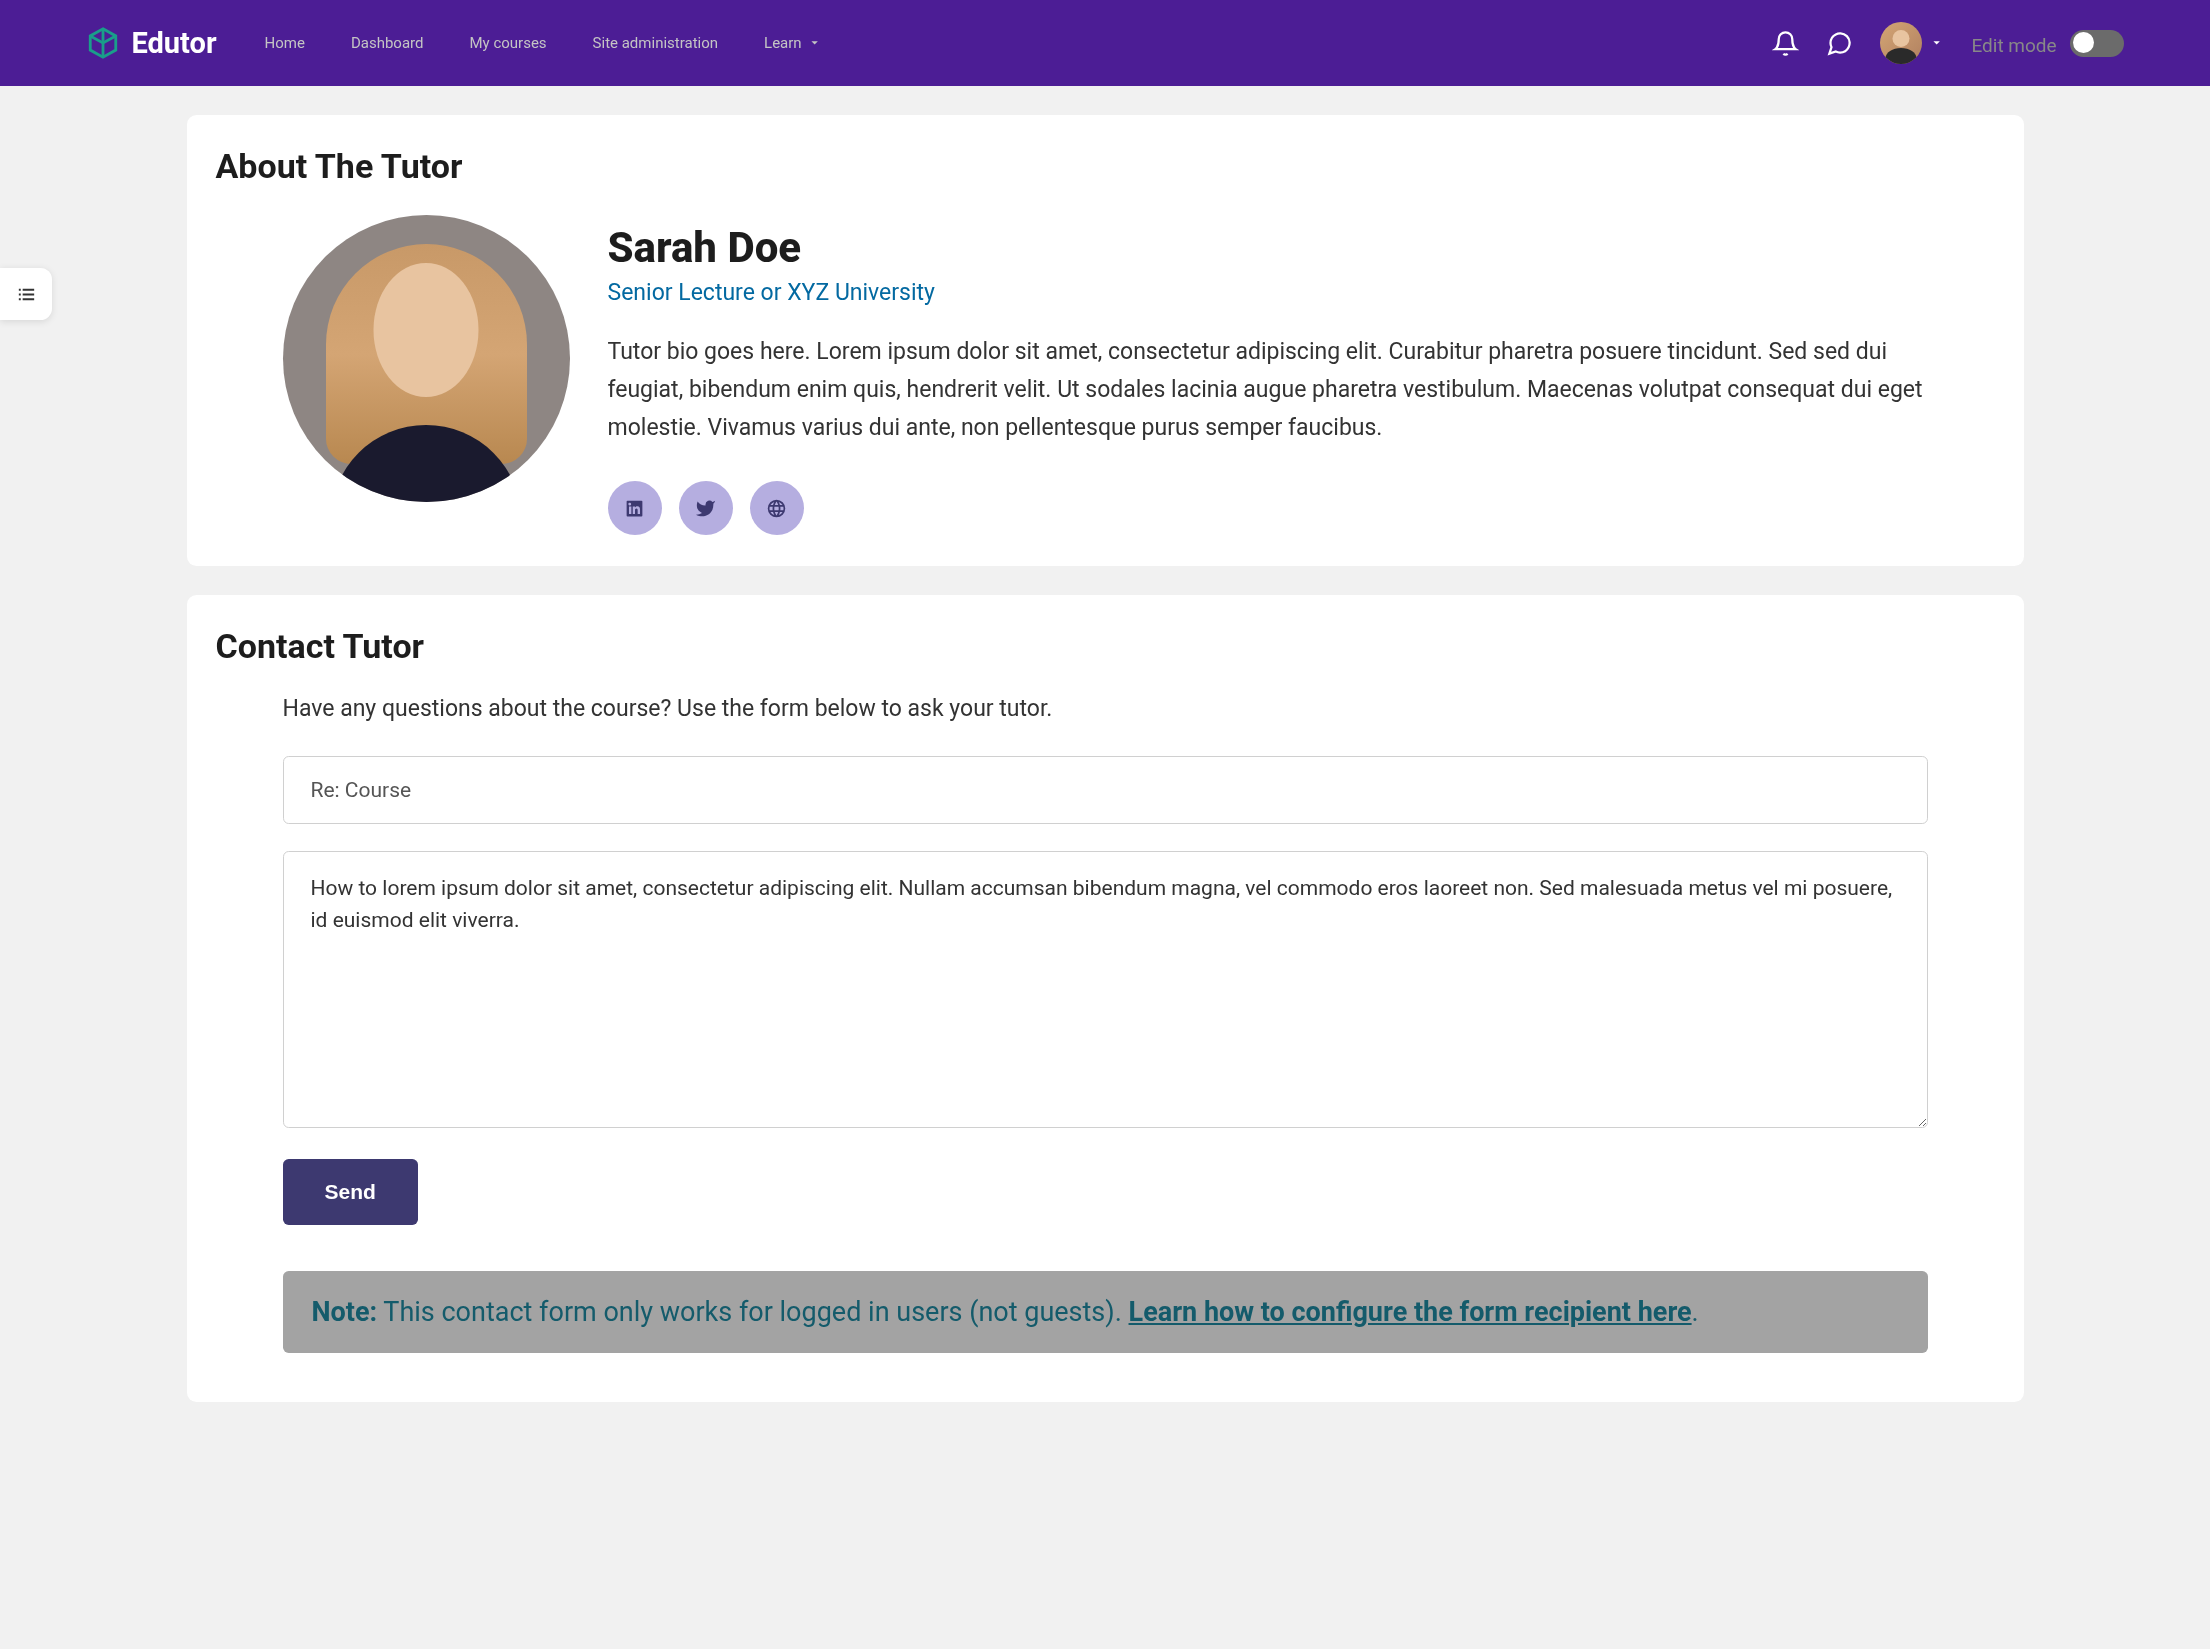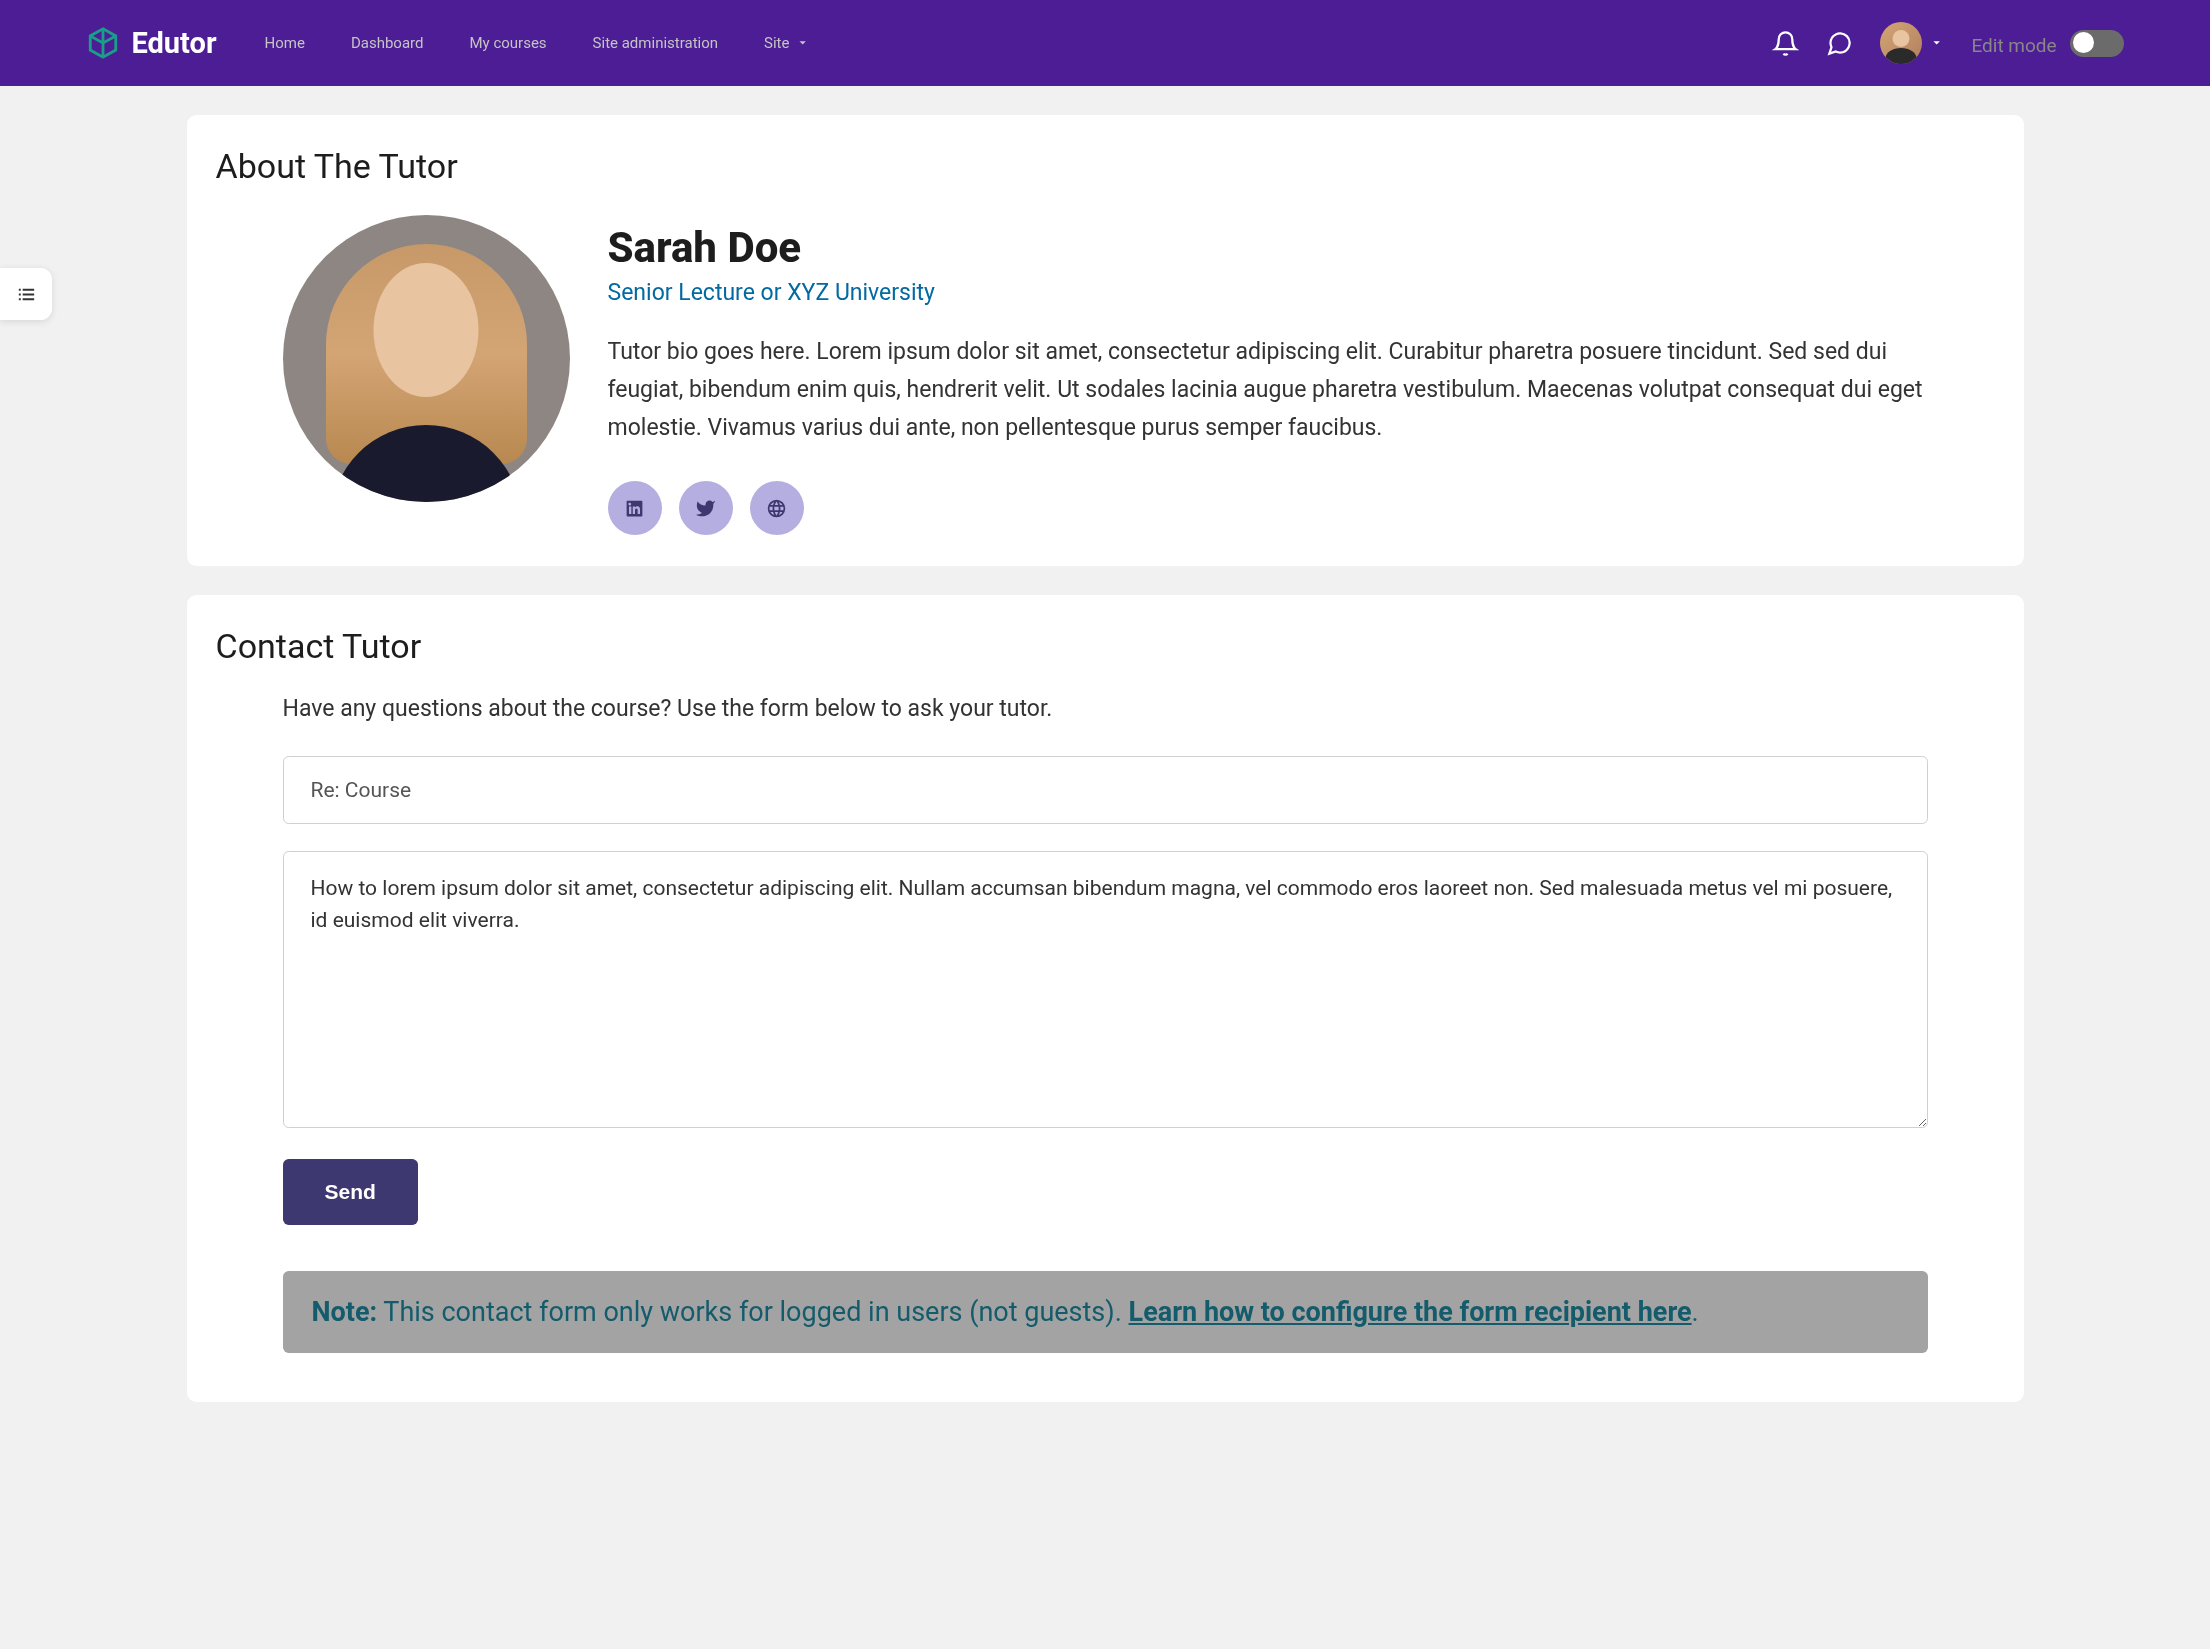--- a/index.html
+++ b/index.html
@@ -160,21 +160,21 @@
     
     .card {
       background: #fff;
       border-radius: 9.6px;
       padding: 31px 29px;
       margin-bottom: 29px;
     }
     
     .section-title {
       font-size: 34px;
-      font-weight: 400;
+      font-weight: 700;
       color: #1d1d1d;
       margin-bottom: 29px;
     }
     
     .tutor-section {
       display: flex;
       gap: 38px;
       padding: 0 67px;
       align-items: flex-start;
     }
@@ -343,21 +343,21 @@
       <path d="M3 7 L12 12 L21 7"></path>
     </svg>
     <span class="logo-text">Edutor</span>
   </div>
   <div class="nav-links">
     <div class="nav-link">Home</div>
     <div class="nav-link">Dashboard</div>
     <div class="nav-link">My courses</div>
     <div class="nav-link">Site administration</div>
     <div class="nav-link">
-      <span>Site</span>
+      <span>Learn</span>
       <svg width="15.3" height="15.3" viewBox="0 0 24 24" fill="currentColor">
         <path d="M7 10l5 5 5-5z"></path>
       </svg>
     </div>
   </div>
   <div class="nav-right">
     <svg class="nav-icon" width="27" height="27" viewBox="0 0 24 24" fill="none" stroke="currentColor" stroke-width="2">
       <path d="M18 8A6 6 0 0 0 6 8c0 7-3 9-3 9h18s-3-2-3-9"></path>
       <path d="M13.73 21a2 2 0 0 1-3.46 0"></path>
     </svg>

